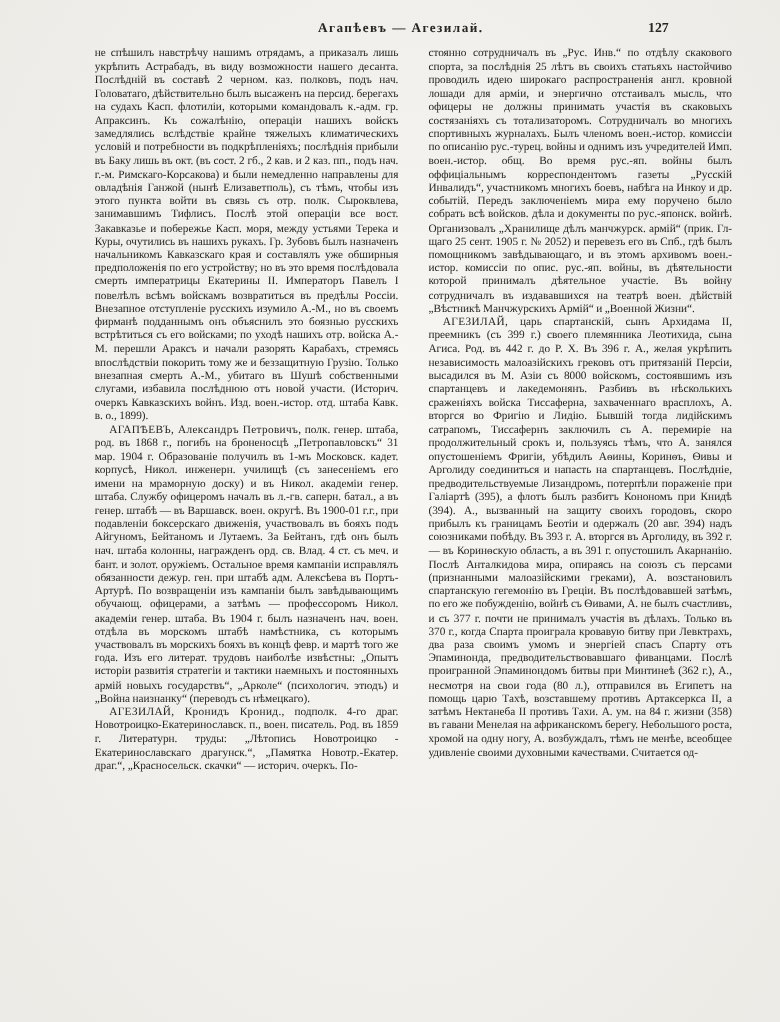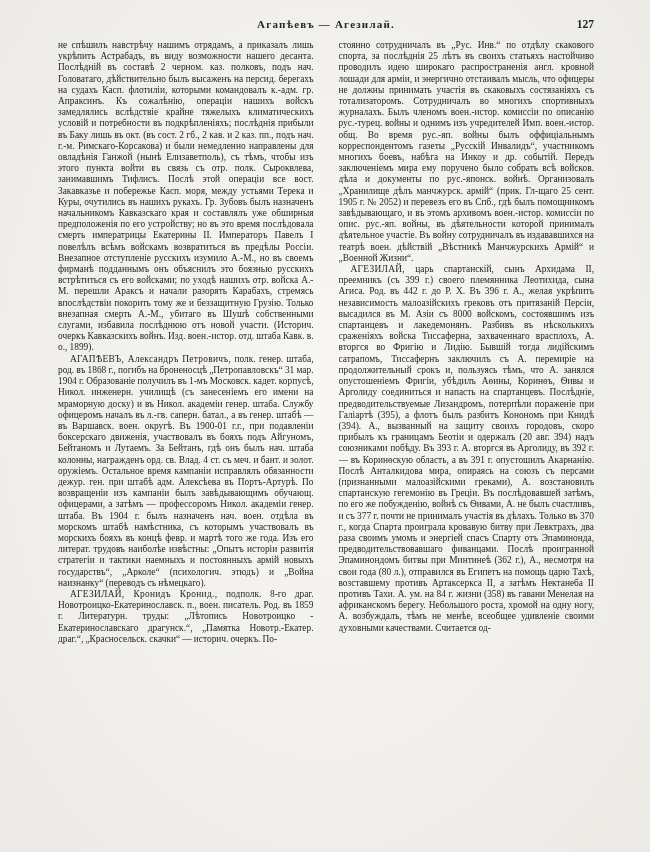--- a/index.html
+++ b/index.html
@@ -1,29 +1,29 @@
 <!DOCTYPE html>
 <html><head>
 <meta charset="utf-8">
 <style>
   html,body{margin:0;padding:0;background:#e8e6e1;}
   .page{
     width:650px;height:852px;box-sizing:border-box;
     background:#f5f3ee;
     background-image:radial-gradient(ellipse at 50% 45%, rgba(255,255,255,.35), rgba(0,0,0,.035) 95%);
-    padding:18px 56px 8px 58px;
+    padding:18px 40px 8px 58px;
     font-family:"Liberation Serif","DejaVu Serif",serif;
     color:#262626;
     position:relative;overflow:hidden;
   }
   .header{display:flex;align-items:baseline;margin-bottom:10px;}
   .header .spacer{width:70px;}
   .header .running-title{flex:1;text-align:center;font-weight:bold;font-size:11px;letter-spacing:1.2px;}
-  .header .page-number{width:70px;text-align:right;font-weight:bold;font-size:11.5px;}
-  .columns{display:flex;gap:25px;}
+  .header .page-number{width:70px;text-align:left;font-weight:bold;font-size:11.5px;}
+  .columns{display:flex;gap:25px;margin-left:21px;}
   .col{
     flex:1;height:782px;overflow:hidden;
     text-align:justify;
     font-size:9.4px;line-height:11.2px;
     word-spacing:-0.2px;
   }
   .col p{margin:0;text-indent:12px;}
   .col p.cont{text-indent:0;}
   .headword{font-weight:normal;letter-spacing:.3px;}
 </style>
@@ -36,21 +36,21 @@
     <span class="spacer"></span>
     <span class="running-title">Агапѣевъ — Агезилай.</span>
     <span class="page-number">127</span>
   </div>
 
   <div class="columns">
 
     <div class="col">
       <p class="cont"><span>не спѣшилъ навстрѣчу нашимъ отрядамъ, а приказалъ лишь укрѣпить Астрабадъ, въ виду возможности нашего десанта. Послѣдній въ составѣ 2 черном. каз. полковъ, подъ нач. Головатаго, дѣйствительно былъ высаженъ на персид. берегахъ на судахъ Касп. флотиліи, которыми командовалъ к.-адм. гр. Апраксинъ. Къ сожалѣнію, операціи нашихъ войскъ замедлялись вслѣдствіе крайне тяжелыхъ климатическихъ условій и потребности въ подкрѣпленіяхъ; послѣднія прибыли въ Баку лишь въ окт. (въ сост. 2 гб., 2 кав. и 2 каз. пп., подъ нач. г.-м. Римскаго-Корсакова) и были немедленно направлены для овладѣнія Ганжой (нынѣ Елизаветполь), съ тѣмъ, чтобы изъ этого пункта войти въ связь съ отр. полк. Сыроквлева, занимавшимъ Тифлисъ. Послѣ этой операціи все вост. Закавказье и побережье Касп. моря, между устьями Терека и Куры, очутились въ нашихъ рукахъ. Гр. Зубовъ былъ назначенъ начальникомъ Кавказскаго края и составлялъ уже обширныя предположенія по его устройству; но въ это время послѣдовала смерть императрицы Екатерины II. Императоръ Павелъ I повелѣлъ всѣмъ войскамъ возвратиться въ предѣлы Россіи. Внезапное отступленіе русскихъ изумило А.-М., но въ своемъ фирманѣ подданнымъ онъ объяснилъ это боязнью русскихъ встрѣтиться съ его войсками; по уходѣ нашихъ отр. войска А.-М. перешли Араксъ и начали разорять Карабахъ, стремясь впослѣдствіи покорить тому же и беззащитную Грузію. Только внезапная смерть А.-М., убитаго въ Шушѣ собственными слугами, избавила послѣднюю отъ новой участи. (Историч. очеркъ Кавказскихъ войнъ. Изд. воен.-истор. отд. штаба Кавк. в. о., 1899).</span></p>
       <p><span class="headword">АГАПѢЕВЪ, Александръ Петровичъ,</span><span> полк. генер. штаба, род. въ 1868 г., погибъ на броненосцѣ „Петропавловскъ“ 31 мар. 1904 г. Образованіе получилъ въ 1-мъ Московск. кадет. корпусѣ, Никол. инженерн. училищѣ (съ занесеніемъ его имени на мраморную доску) и въ Никол. академіи генер. штаба. Службу офицеромъ началъ въ л.-гв. саперн. батал., а въ генер. штабѣ — въ Варшавск. воен. округѣ. Въ 1900-01 г.г., при подавленіи боксерскаго движенія, участвовалъ въ бояхъ подъ Айгуномъ, Бейтаномъ и Лутаемъ. За Бейтанъ, гдѣ онъ былъ нач. штаба колонны, награжденъ орд. св. Влад. 4 ст. съ меч. и бант. и золот. оружіемъ. Остальное время кампаніи исправлялъ обязанности дежур. ген. при штабѣ адм. Алексѣева въ Портъ-Артурѣ. По возвращеніи изъ кампаніи былъ завѣдывающимъ обучающ. офицерами, а затѣмъ — профессоромъ Никол. академіи генер. штаба. Въ 1904 г. былъ назначенъ нач. воен. отдѣла въ морскомъ штабѣ намѣстника, съ которымъ участвовалъ въ морскихъ бояхъ въ концѣ февр. и мартѣ того же года. Изъ его литерат. трудовъ наиболѣе извѣстны: „Опытъ исторіи развитія стратегіи и тактики наемныхъ и постоянныхъ армій новыхъ государствъ“, „Арколе“ (психологич. этюдъ) и „Война наизнанку“ (переводъ съ нѣмецкаго).</span></p>
-      <p><span class="headword">АГЕЗИЛАЙ, Кронидъ Кронид.,</span><span> подполк. 8-го драг. Новотроицко-Екатеринославск. п., воен. писатель. Род. въ 1859 г. Литературн. труды: „Лѣтопись Новотроицко - Екатеринославскаго драгунск.“, „Памятка Новотр.-Екатер. драг.“, „Красносельск. скачки“ — историч. очеркъ. По-</span></p>
+      <p><span class="headword">АГЕЗИЛАЙ, Кронидъ Кронид.,</span><span> подполк. 4-го драг. Новотроицко-Екатеринославск. п., воен. писатель. Род. въ 1859 г. Литературн. труды: „Лѣтопись Новотроицко - Екатеринославскаго драгунск.“, „Памятка Новотр.-Екатер. драг.“, „Красносельск. скачки“ — историч. очеркъ. По-</span></p>
     </div>
 
     <div class="col">
       <p class="cont"><span>стоянно сотрудничалъ въ „Рус. Инв.“ по отдѣлу скакового спорта, за послѣднія 25 лѣтъ въ своихъ статьяхъ настойчиво проводилъ идею широкаго распространенія англ. кровной лошади для арміи, и энергично отстаивалъ мысль, что офицеры не должны принимать участія въ скаковыхъ состязаніяхъ съ тотализаторомъ. Сотрудничалъ во многихъ спортивныхъ журналахъ. Былъ членомъ воен.-истор. комиссіи по описанію рус.-турец. войны и однимъ изъ учредителей Имп. воен.-истор. общ. Во время рус.-яп. войны былъ оффиціальнымъ корреспондентомъ газеты „Русскій Инвалидъ“, участникомъ многихъ боевъ, набѣга на Инкоу и др. событій. Передъ заключеніемъ мира ему поручено было собрать всѣ войсков. дѣла и документы по рус.-японск. войнѣ. Организовалъ „Хранилище дѣлъ манчжурск. армій“ (прик. Гл-щаго 25 сент. 1905 г. № 2052) и перевезъ его въ Спб., гдѣ былъ помощникомъ завѣдывающаго, и въ этомъ архивомъ воен.-истор. комиссіи по опис. рус.-яп. войны, въ дѣятельности которой принималъ дѣятельное участіе. Въ войну сотрудничалъ въ издававшихся на театрѣ воен. дѣйствій „Вѣстникѣ Манчжурскихъ Армій“ и „Военной Жизни“.</span></p>
       <p><span class="headword">АГЕЗИЛАЙ,</span><span> царь спартанскій, сынъ Архидама II, преемникъ (съ 399 г.) своего племянника Леотихида, сына Агиса. Род. въ 442 г. до Р. Х. Въ 396 г. А., желая укрѣпить независимость малоазійскихъ грековъ отъ притязаній Персіи, высадился въ М. Азіи съ 8000 войскомъ, состоявшимъ изъ спартанцевъ и лакедемонянъ. Разбивъ въ нѣсколькихъ сраженіяхъ войска Тиссаферна, захваченнаго врасплохъ, А. вторгся во Фригію и Лидію. Бывшій тогда лидійскимъ сатрапомъ, Тиссафернъ заключилъ съ А. перемиріе на продолжительный срокъ и, пользуясь тѣмъ, что А. занялся опустошеніемъ Фригіи, убѣдилъ Аѳины, Коринѳъ, Ѳивы и Арголиду соединиться и напасть на спартанцевъ. Послѣдніе, предводительствуемые Лизандромъ, потерпѣли пораженіе при Галіартѣ (395), а флотъ былъ разбитъ Конономъ при Книдѣ (394). А., вызванный на защиту своихъ городовъ, скоро прибылъ къ границамъ Беотіи и одержалъ (20 авг. 394) надъ союзниками побѣду. Въ 393 г. А. вторгся въ Арголиду, въ 392 г. — въ Коринѳскую область, а въ 391 г. опустошилъ Акарнанію. Послѣ Анталкидова мира, опираясь на союзъ съ персами (признанными малоазійскими греками), А. возстановилъ спартанскую гегемонію въ Греціи. Въ послѣдовавшей затѣмъ, по его же побужденію, войнѣ съ Ѳивами, А. не былъ счастливъ, и съ 377 г. почти не принималъ участія въ дѣлахъ. Только въ 370 г., когда Спарта проиграла кровавую битву при Левктрахъ, два раза своимъ умомъ и энергіей спасъ Спарту отъ Эпаминонда, предводительствовавшаго фиванцами. Послѣ проигранной Эпаминондомъ битвы при Минтинеѣ (362 г.), А., несмотря на свои года (80 л.), отправился въ Египетъ на помощь царю Тахѣ, возставшему противъ Артаксеркса II, а затѣмъ Нектанеба II противъ Тахи. А. ум. на 84 г. жизни (358) въ гавани Менелая на африканскомъ берегу. Небольшого роста, хромой на одну ногу, А. возбуждалъ, тѣмъ не менѣе, всеобщее удивленіе своими духовными качествами. Считается од-</span></p>
     </div>
 
   </div>
 </div>
 

